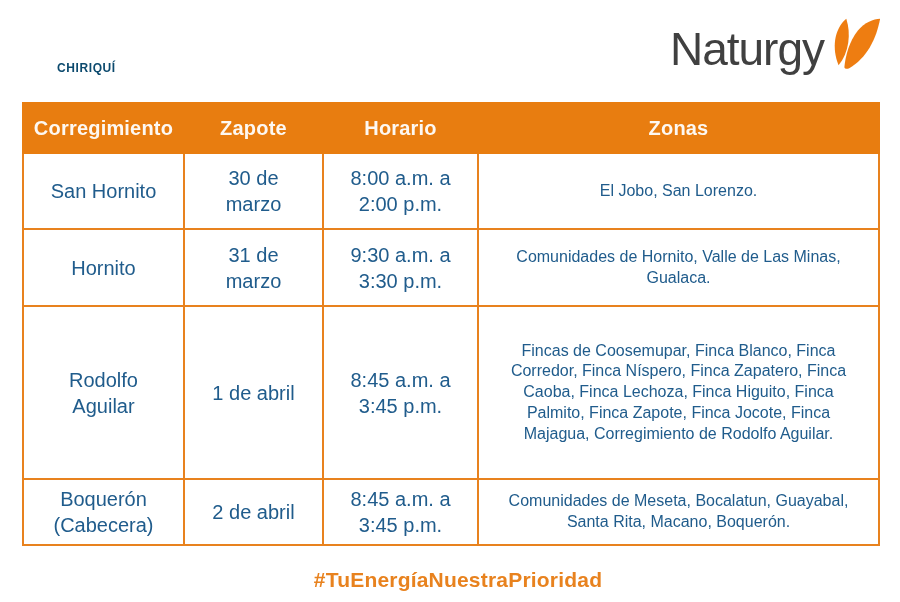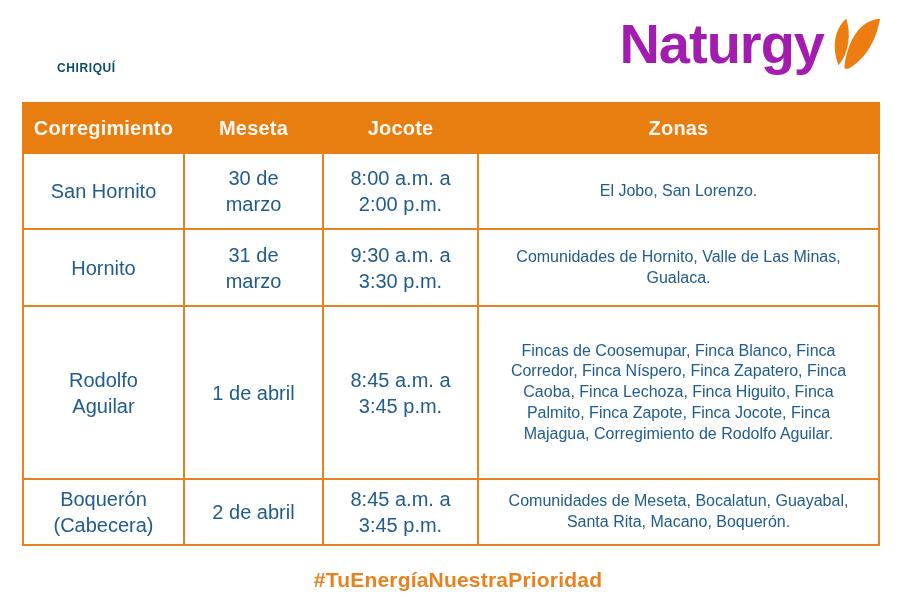--- a/index.html
+++ b/index.html
@@ -21,24 +21,24 @@
     letter-spacing: 0.6px;
     color: #0c4a6e;
   }
   .logo {
     position: absolute;
     right: 16px; top: 12px;
     display: flex;
     align-items: flex-end;
   }
   .logo-text {
-    font-size: 56px;
-    font-weight: bold;
+    font-size: 46px;
+    font-weight: normal;
     letter-spacing: -1px;
-    color: #a21caf;
+    color: #404040;
     line-height: 1;
     padding-bottom: 4px;
   }
   .logo-icon { width: 58px; height: 64px; margin-left: 2px; }
 
   
   .table-wrap {
     position: absolute;
     left: 22px; top: 102px;
     width: 856px;
@@ -106,22 +106,22 @@
   <table>
     <colgroup>
       <col style="width:161px">
       <col style="width:139px">
       <col style="width:155px">
       <col style="width:401px">
     </colgroup>
     <thead>
       <tr>
         <th>Corregimiento</th>
-        <th>Meseta</th>
-        <th>Jocote</th>
+        <th>Zapote</th>
+        <th>Horario</th>
         <th>Zonas</th>
       </tr>
     </thead>
     <tbody>
       <tr>
         <td class="c-corr">San Hornito</td>
         <td class="c-fecha">30 de
 marzo</td>
         <td class="c-horario">8:00 a.m. a
 2:00 p.m.</td>

